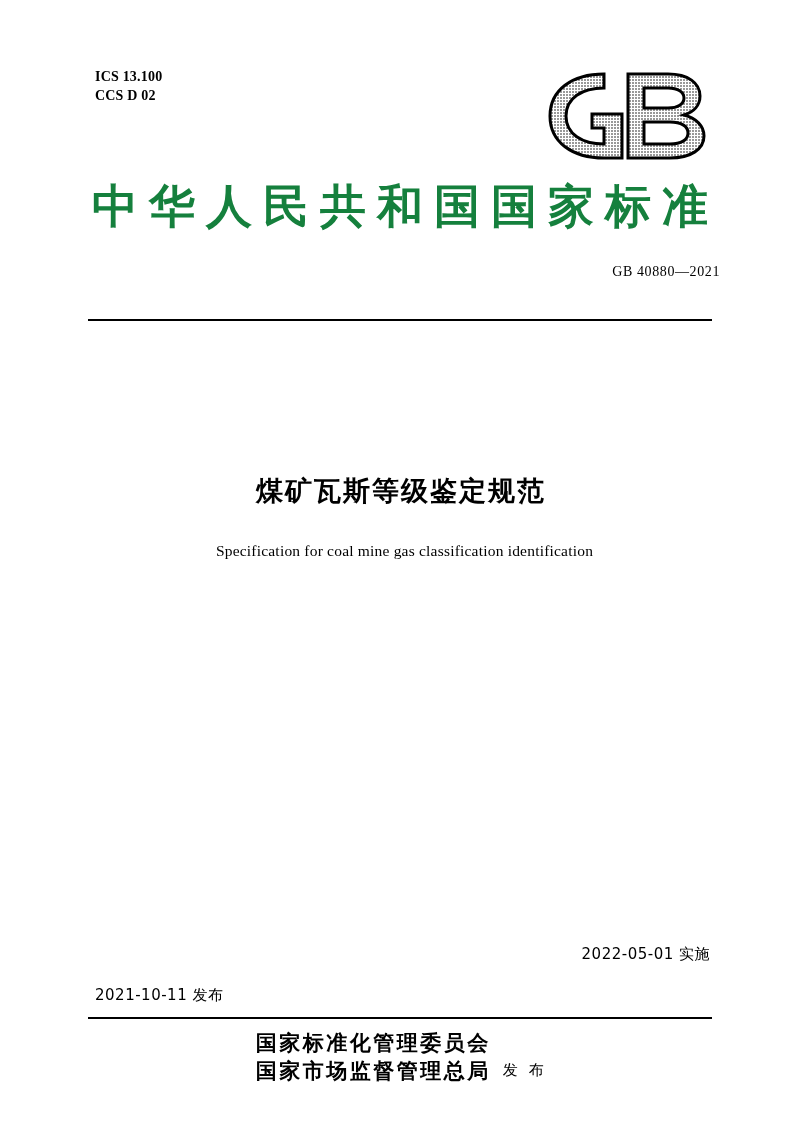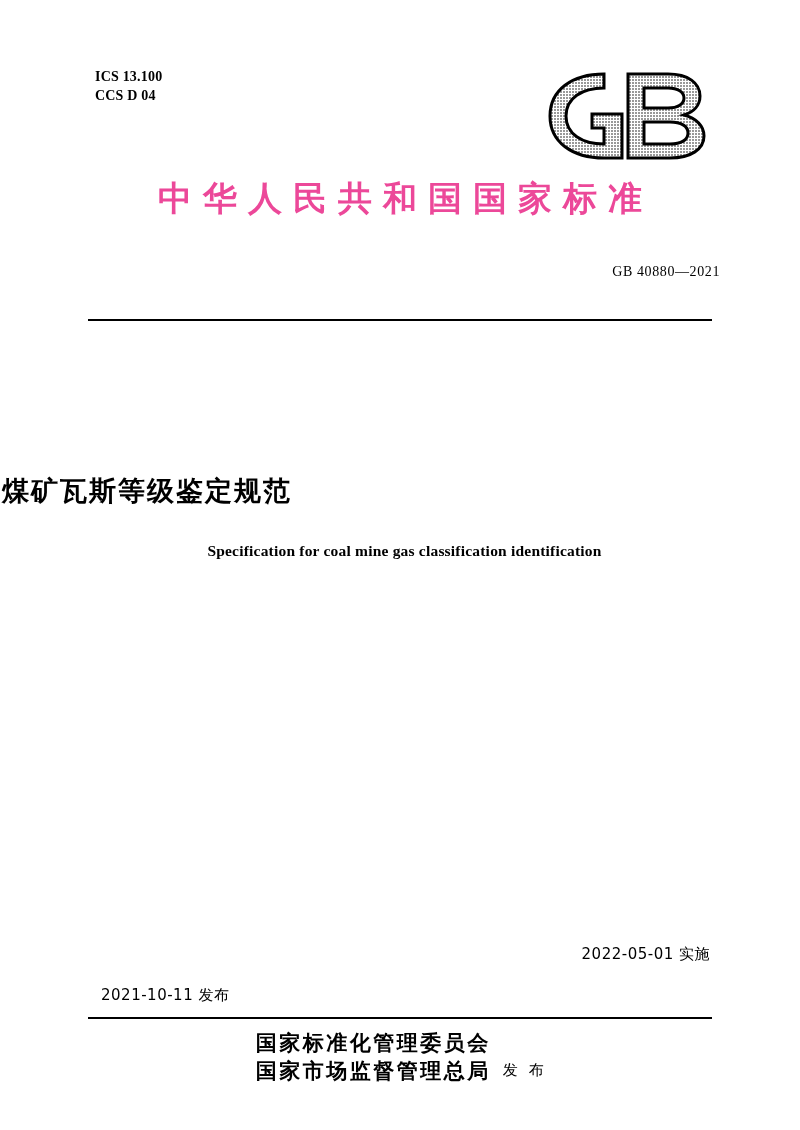--- a/index.html
+++ b/index.html
@@ -43,24 +43,24 @@
 
   
   .cn-title {
     position: absolute;
     left: 0;
     right: 0;
     top: 140px;
     text-align: center;
     font-family: "DejaVu Sans", sans-serif;
     font-weight: bold;
-    font-size: 34px;
+    font-size: 46px;
     letter-spacing: 11px;
     text-indent: 11px;
-    color: #ec4899;
+    color: #15803d;
   }
 
   
   .std-number {
     position: absolute;
     right: 80px;
     top: 228px;
     font-family: "Liberation Serif", serif;
     font-weight: normal;
     font-size: 14px;
@@ -76,44 +76,44 @@
     height: 2px;
     background: #000;
   }
 
   
   .doc-title-cn {
     position: absolute;
     left: 0;
     right: 0;
     top: 437px;
-    text-align: left;
+    text-align: center;
     font-family: "DejaVu Sans", sans-serif;
     font-weight: bold;
     font-size: 27px;
     letter-spacing: 2px;
     text-indent: 2px;
   }
   .doc-title-en {
     position: absolute;
     left: 0;
     right: 0;
     top: 506px;
     text-align: center;
     font-family: "Liberation Serif", serif;
-    font-weight: bold;
+    font-weight: normal;
     font-size: 15.5px;
     letter-spacing: 0.2px;
     padding-left: 9px;
   }
 
   
   .date-issued {
     position: absolute;
-    left: 101px;
+    left: 95px;
     top: 950px;
     font-family: "DejaVu Sans", sans-serif;
     font-size: 15px;
     letter-spacing: 0.5px;
   }
   .date-effective {
     position: absolute;
     right: 90px;
     top: 909px;
     font-family: "DejaVu Sans", sans-serif;
@@ -157,21 +157,21 @@
     padding-bottom: 6px;
   }
 </style>
 </head>
 <body>
 
 <div class="page">
 
   <div class="ics-block">
     <div>ICS 13.100</div>
-    <div>CCS D 04</div>
+    <div>CCS D 02</div>
   </div>
 
   <div class="gb-logo">
     <svg viewBox="0 0 170 92" width="170" height="92" xmlns="http://www.w3.org/2000/svg">
       <defs>
         <pattern id="hatch" width="3" height="3" patternUnits="userSpaceOnUse" patternTransform="rotate(0)">
           <rect width="3" height="3" fill="#ffffff"></rect>
           <circle cx="1" cy="1" r="0.75" fill="#000000"></circle>
         </pattern>
       </defs>

